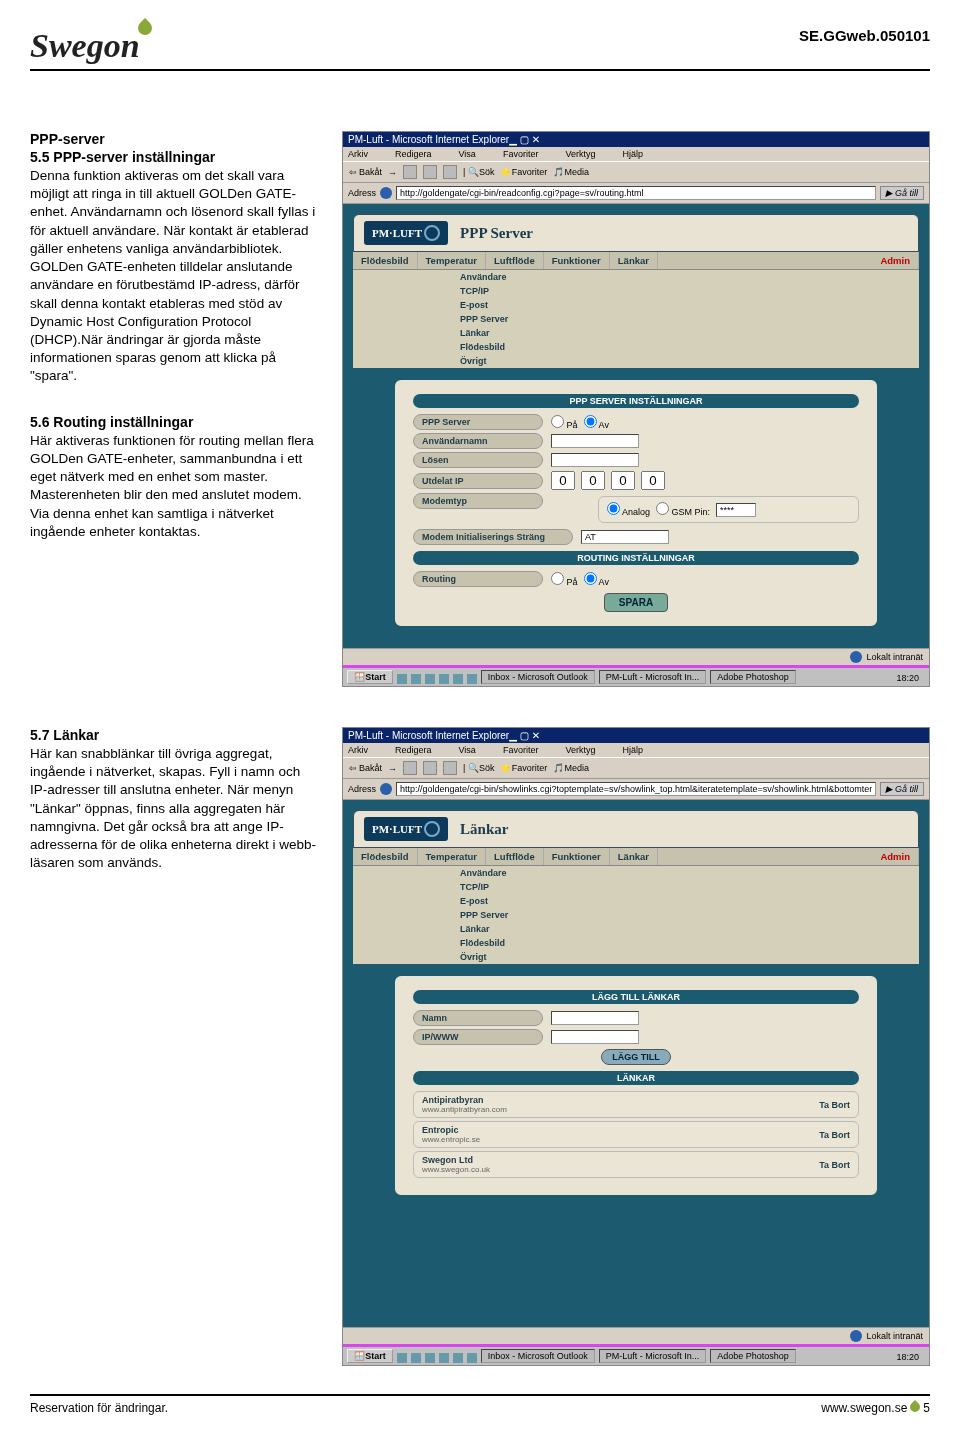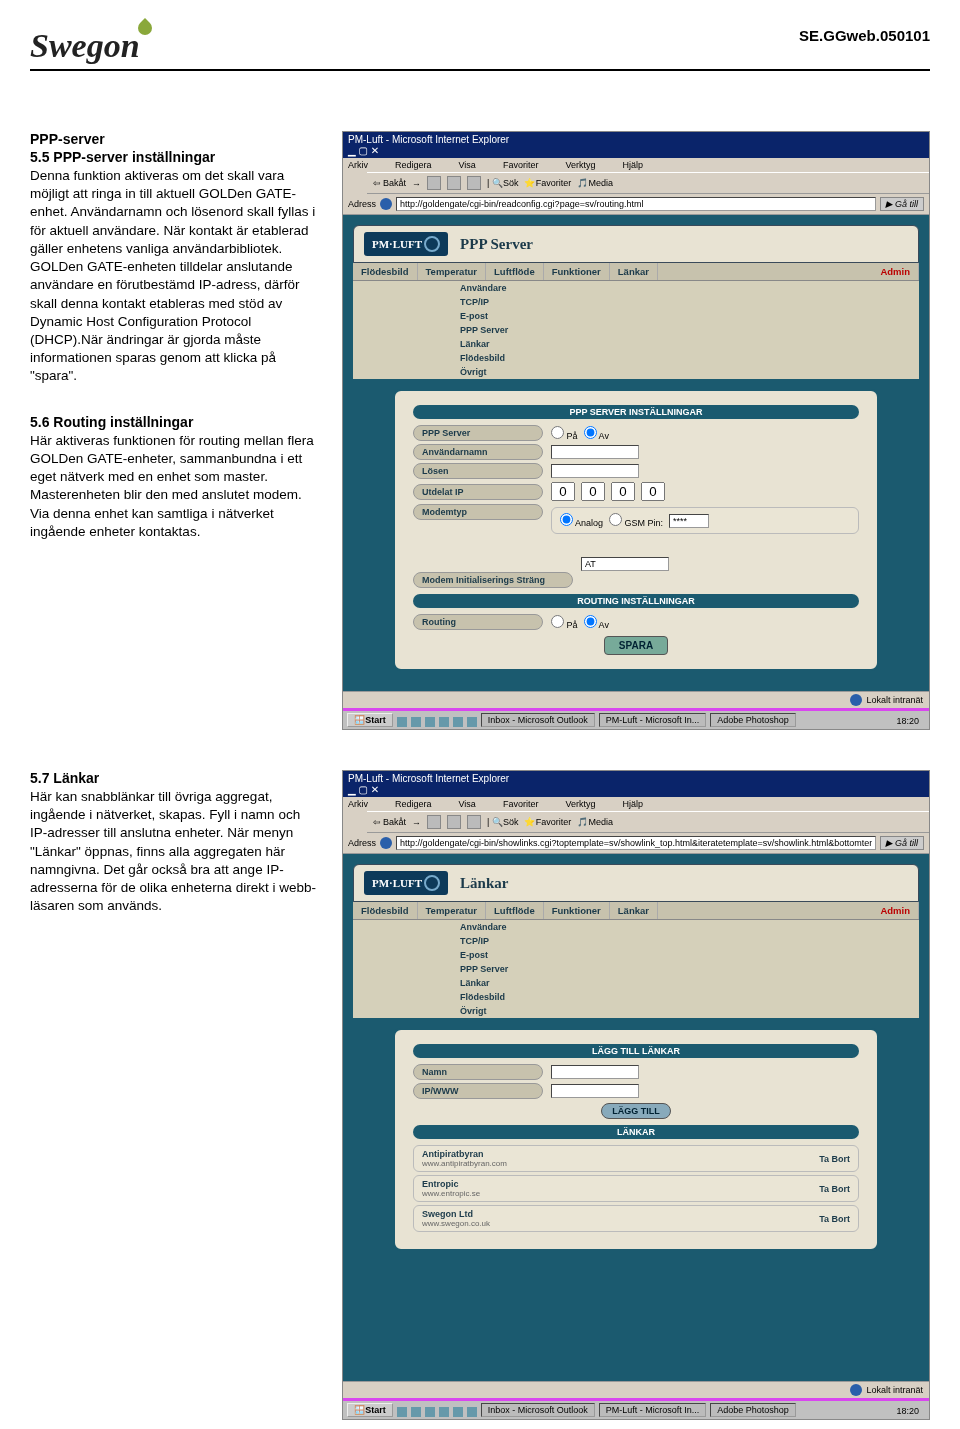--- a/index.html
+++ b/index.html
@@ -9,23 +9,23 @@
   .logo { font-family: Georgia, serif; font-size: 34px; font-weight: bold; font-style: italic; color: #222; position: relative; }
   .logo::after { content: ""; position: absolute; top: -6px; right: -12px; width: 14px; height: 14px; background: #8aa83a; border-radius: 0 50% 50% 50%; transform: rotate(45deg); }
   .doc-id { font-size: 15px; font-weight: bold; }
   .content { display: flex; gap: 22px; margin-bottom: 40px; }
   .text-col { flex: 0 0 290px; }
   .text-col h2 { font-size: 14px; font-weight: bold; margin-bottom: 2px; }
   .text-col p { font-size: 13.5px; line-height: 1.35; }
   .section { margin-bottom: 28px; }
   .shot-col { flex: 1; }
   .browser { border: 1px solid #888; background: #d8d0c4; font-size: 9px; }
-  .titlebar { background: #0a246a; color: #fff; padding: 2px 5px; display: flex; justify-content: flex-start; font-size: 10px; flex-direction: column; }
+  .titlebar { background: #0a246a; color: #fff; padding: 2px 5px; display: flex; justify-content: flex-start; font-size: 10px; }
   .menubar { background: #d8d0c4; padding: 2px 5px; display: flex; gap: 27px; }
-  .toolbar { background: #d8d0c4; border-top: 1px solid #fff; border-bottom: 1px solid #999; padding: 3px 6px; display: flex; align-items: center; gap: 6px; font-size: 9px; margin-left: 24px; }
+  .toolbar { background: #d8d0c4; border-top: 1px solid #fff; border-bottom: 1px solid #999; padding: 3px 6px; display: flex; align-items: center; gap: 6px; font-size: 9px; }
   .toolbar .icon { width: 14px; height: 14px; background: #bbb; border: 1px solid #888; display: inline-block; }
   .addressbar { display: flex; align-items: center; gap: 4px; padding: 3px 5px; background: #d8d0c4; border-bottom: 1px solid #999; }
   .addressbar input { flex: 1; font-size: 9px; padding: 1px 3px; border: 1px inset #999; background: #fff; }
   .go-btn { font-size: 9px; padding: 1px 5px; border: 1px solid #888; background: #ccc; font-style: italic; }
   .viewport { background: #1b5a6f; padding: 10px; min-height: 320px; }
   .pm-header { background: #e8e3d3; border: 1px solid #3a4a5a; border-radius: 6px 6px 0 0; padding: 6px 10px; display: flex; align-items: center; gap: 12px; }
   .pm-logo-box { background: #0d3a5a; color: #fff; font-family: Georgia, serif; font-weight: bold; padding: 4px 8px; font-size: 11px; border-radius: 3px; display:flex; align-items:center; gap:2px; }
   .pm-logo-box .swirl { width:16px; height:16px; border:2px solid #7ac; border-radius:50%; display:inline-block; }
   .pm-title { font-size: 15px; color: #1b3a4a; font-weight: bold; font-family: Georgia, serif; }
   .tabbar { background: #c7c2ad; display: flex; font-size: 9.5px; border-bottom: 1px solid #888; }
@@ -162,32 +162,32 @@
                 <span class="lbl">Utdelat IP</span>
                 <span class="fld ip-inputs">
                   <input value="0" style="">
                   <input value="0" style="">
                   <input value="0" style="">
                   <input value="0" style="">
                 </span>
               </div>
             <div class="form-row" style="align-items:flex-start;">
               <span class="lbl">Modemtyp</span>
-              <div class="modem-block fld" style="flex:1;">
+              <div class="modem-block fld" style="flex:1;margin-left:47px;">
                 <div class="radio-row">
                     <label><input type="radio" checked="" style=""> <span>Analog</span></label>
                   </div>
                 <div class="radio-row">
                     <label><input type="radio" style=""> <span>GSM Pin:</span></label> 
                     <input type="text" style="width: 40px;" value="****">
                   </div>
               </div>
             </div>
             <div class="form-row">
-                <span class="lbl" style="width:160px;margin-top:32px;">Modem Initialiserings Sträng</span>
+                <span class="lbl" style="width:160px;">Modem Initialiserings Sträng</span>
                 <span class="fld">
                   <input type="text" value="AT" style="">
                 </span>
               </div>
             <div class="section-bar">ROUTING INSTÄLLNINGAR</div>
             <div class="form-row">
                 <span class="lbl">Routing</span>
                 <span class="fld radio-grp">
                   <label><input type="radio" style=""> <span>På</span></label>
                   <label><input type="radio" checked="" style=""> <span>Av</span></label>

